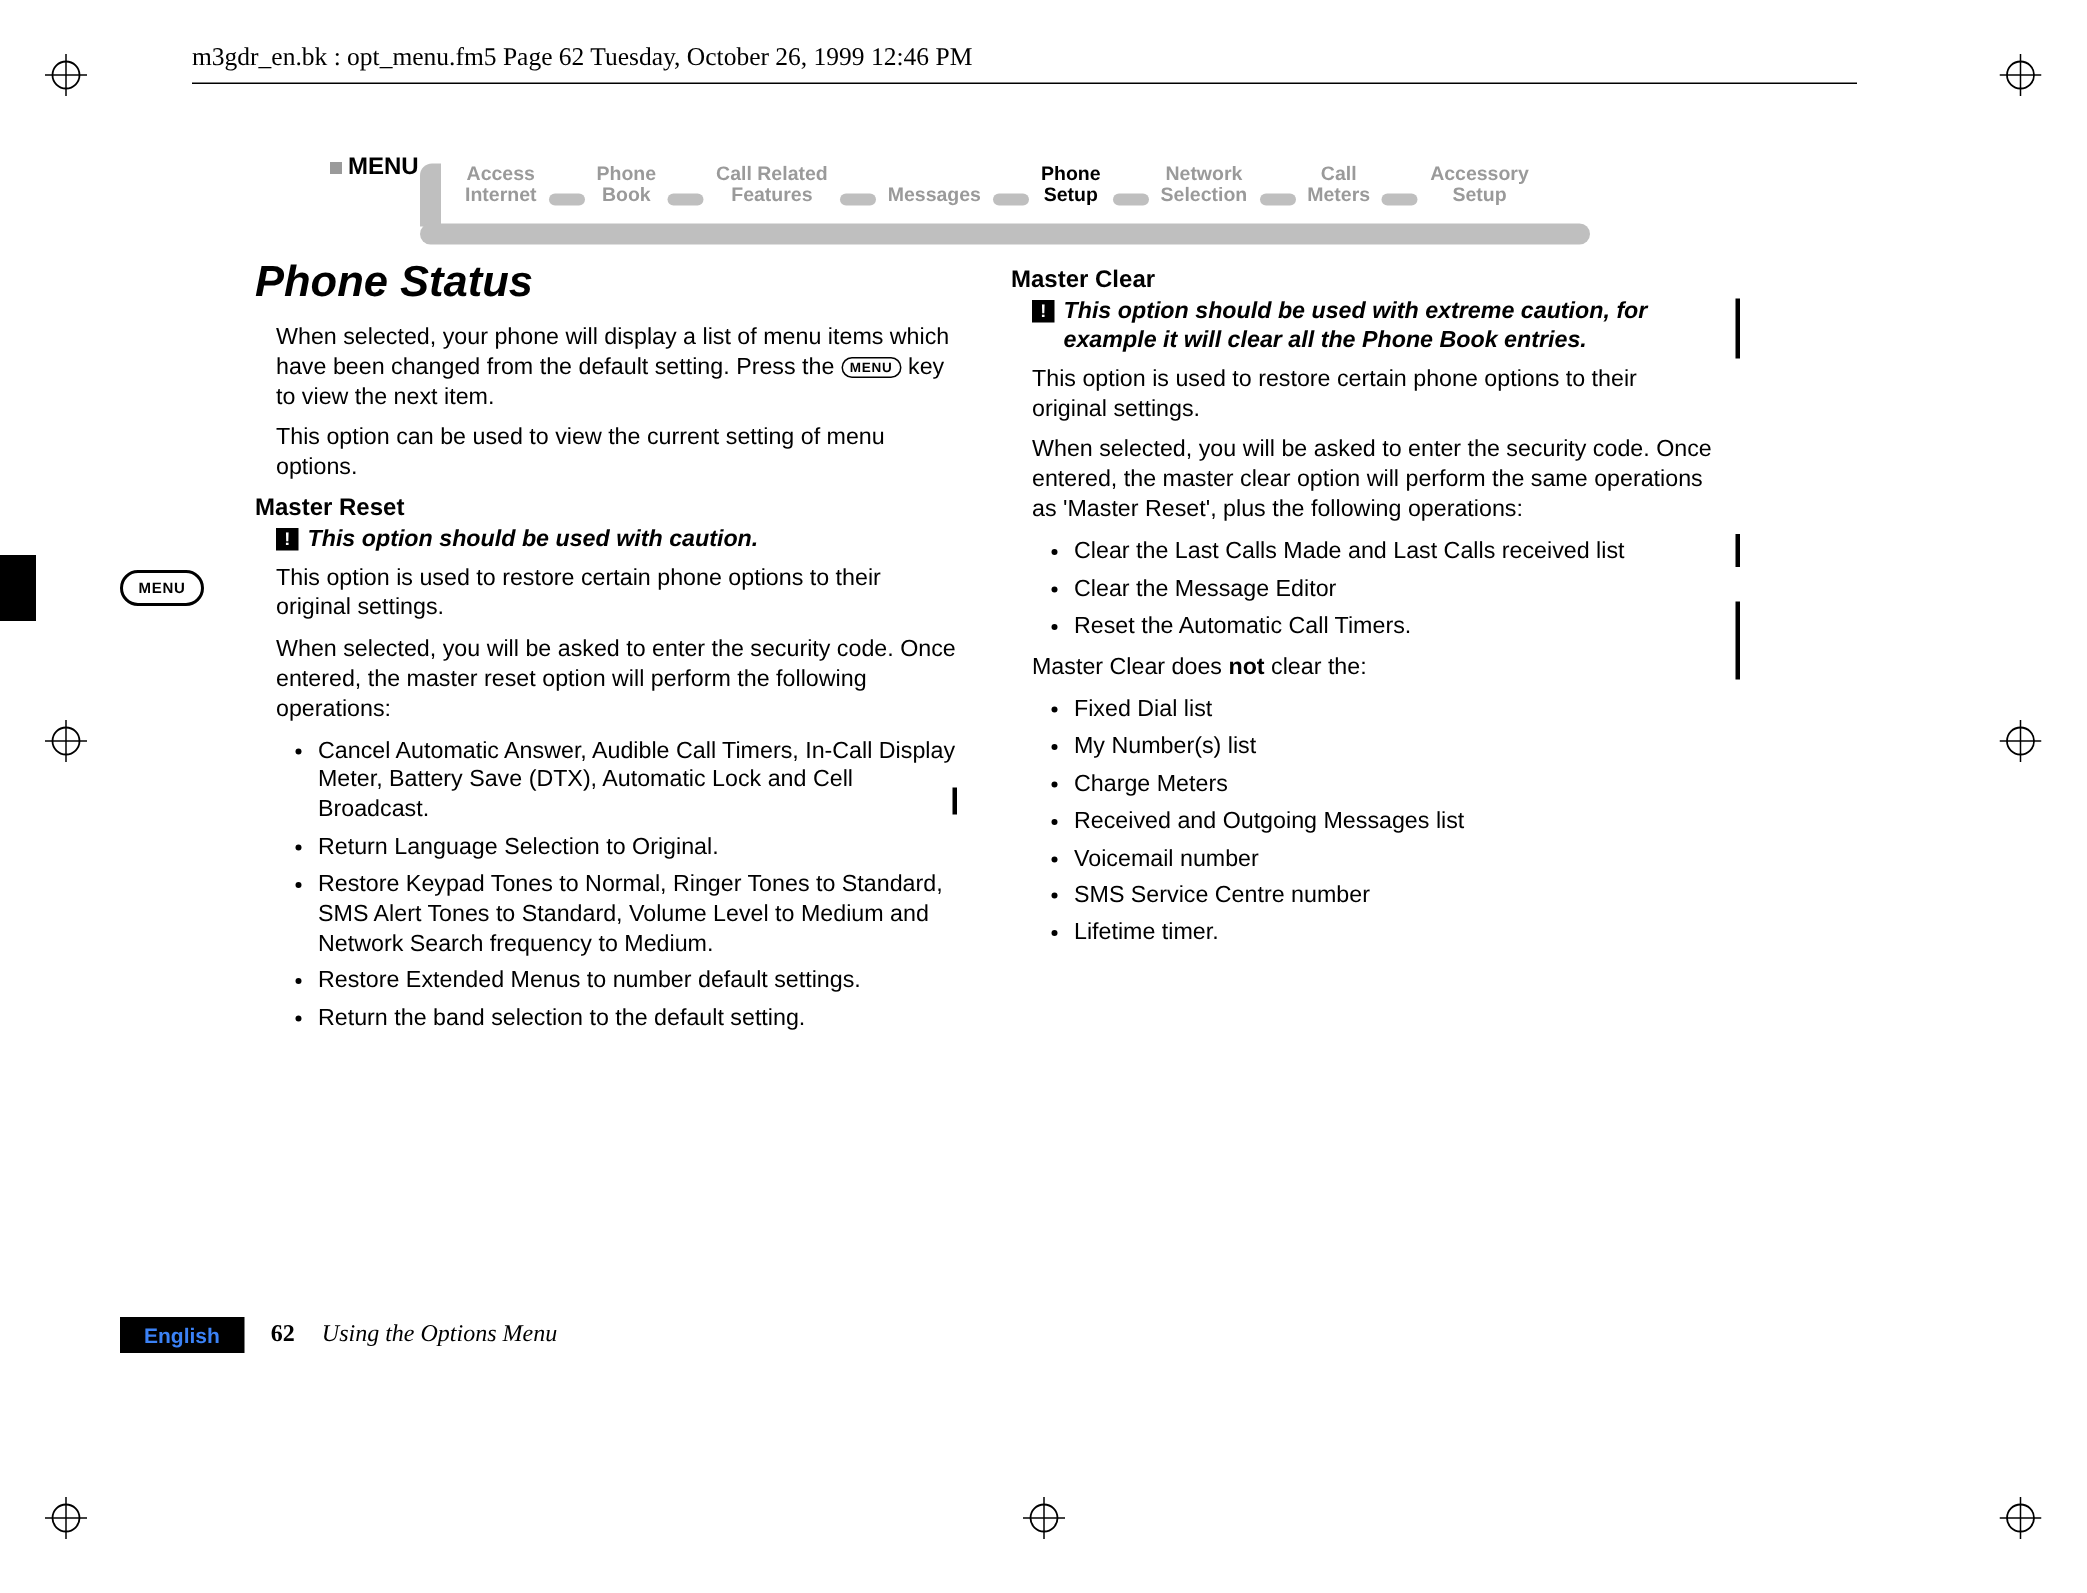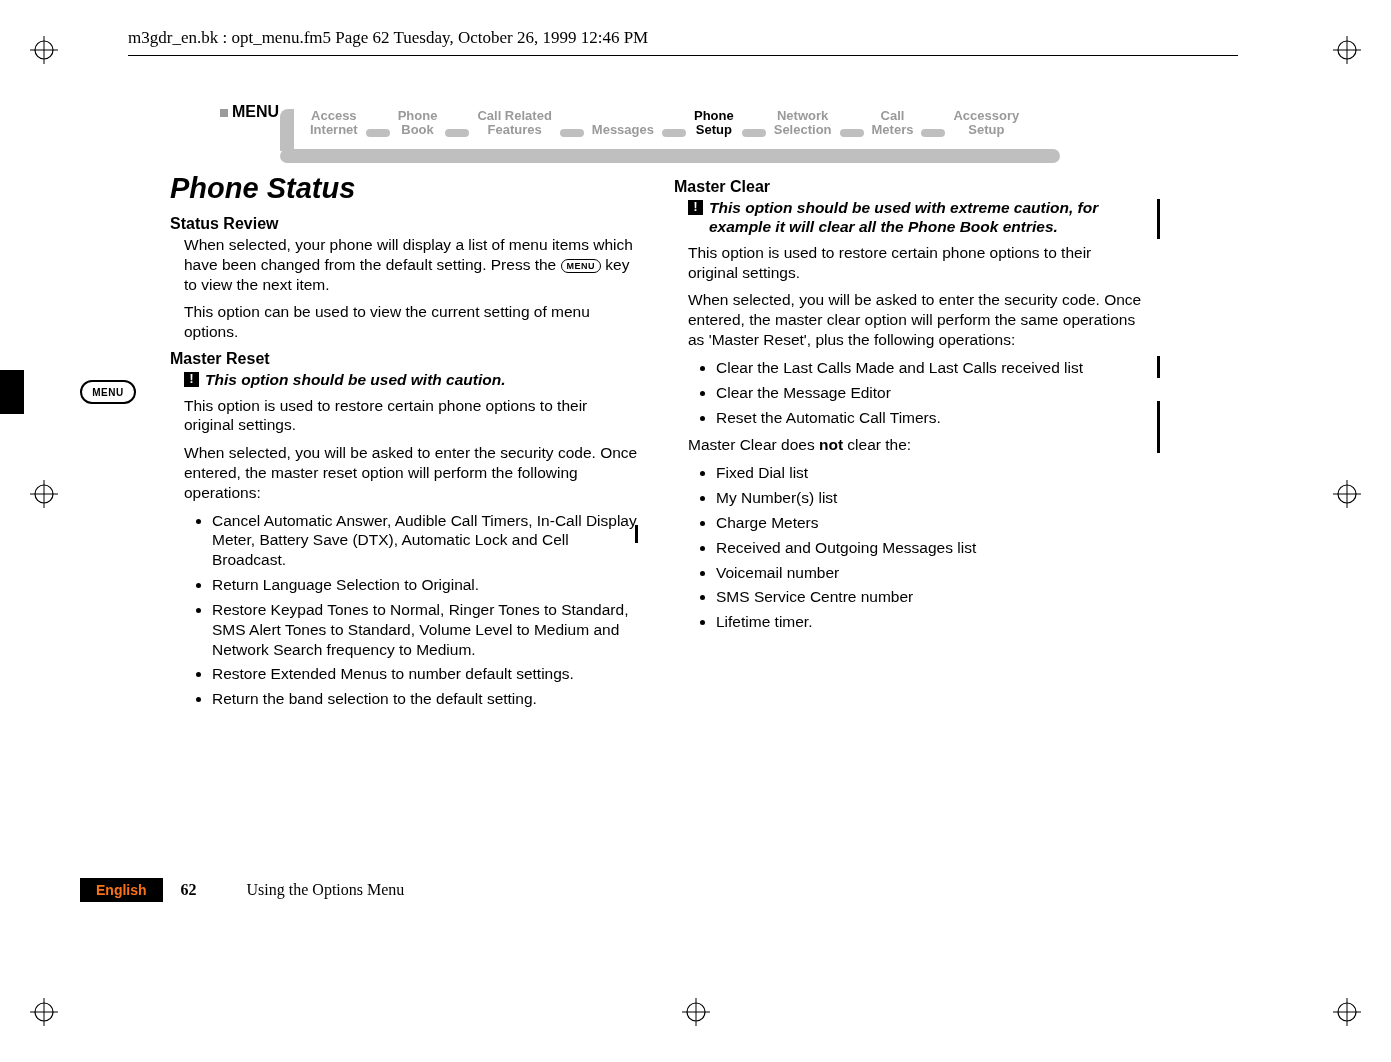--- a/index.html
+++ b/index.html
@@ -175,34 +175,34 @@
 
   .footer {
     position: absolute;
     left: 80px;
     bottom: 160px;
     display: flex;
     align-items: center;
     gap: 18px;
   }
   .footer .lang-tab {
-    background: #000; color:#f97316;
+    background: #000; color:#3b82f6;
     font-weight: 700;
     font-size: 14px;
     padding: 4px 16px;
   }
   .footer .page-num {
     font-weight: 700;
     font-size: 16px;
     font-family: Liberation Serif, serif;
   }
   .footer .chapter {
+    font-style: italic;
     font-size: 16px;
     font-family: "Times New Roman", Times, serif;
-    margin-left: 32px;
   }
 </style>
 </head>
 <body>
 
 <div class="reg-mark reg-tl"><svg viewBox="0 0 28 28">
       <circle cx="14" cy="14" r="9" fill="none" stroke="#000" stroke-width="1.2"></circle>
       <line x1="0" y1="14" x2="28" y2="14" stroke="#000"></line>
       <line x1="14" y1="0" x2="14" y2="28" stroke="#000"></line>
     </svg></div>
@@ -270,21 +270,20 @@
     </div>
 </div>
 
 <div class="side-black-bar"></div>
 <div class="side-menu-badge">MENU</div>
 
 <div class="content">
   <div class="col">
     <h2 class="section-title">Phone Status</h2>
 
-    <h3 class="sub-heading">Status Review</h3>
     <div class="body-indent">
       <p>
         <span>When selected, your phone will display a list of menu items which have been changed from the default setting. Press the </span><span class="menu-key">MENU</span><span> key to view the next item.</span>
       </p>
       <p>This option can be used to view the current setting of menu options.</p>
     </div>
 
     <h3 class="sub-heading">Master Reset</h3>
     <div class="body-indent">
       <div class="caution">

